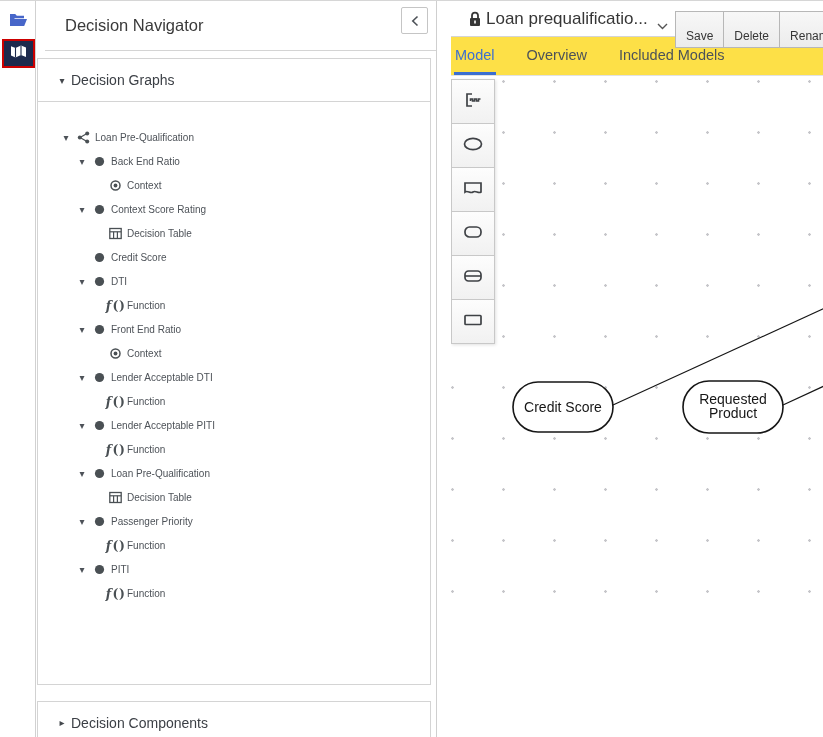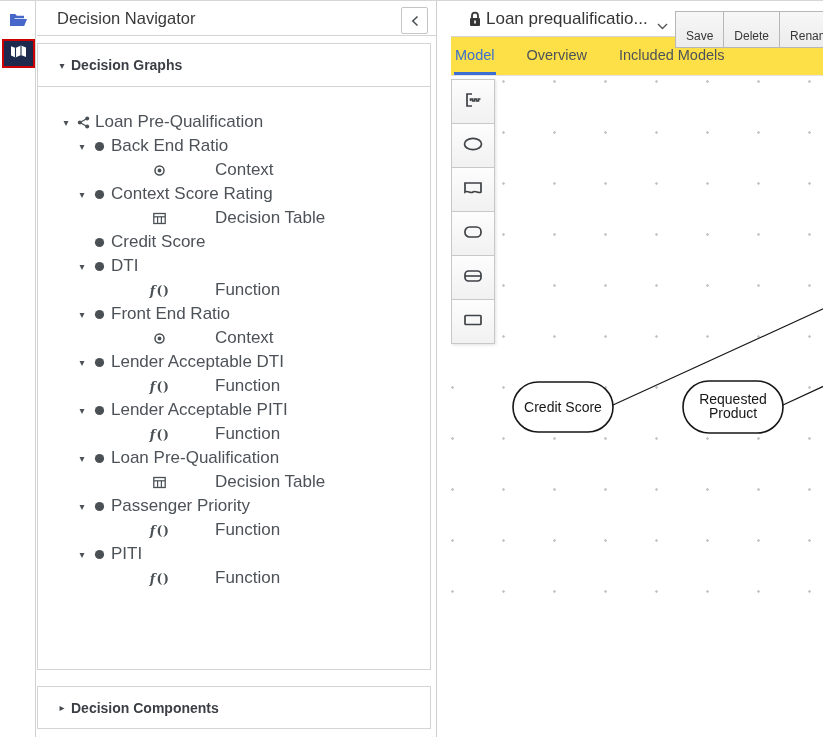--- a/index.html
+++ b/index.html
@@ -11,37 +11,37 @@
   
   #rail { position:absolute; left:0; top:1px; width:36px; height:736px; background:#fff;
           border-right:1px solid #d1d1d1; }
   .rail-btn { width:36px; height:30px; display:flex; align-items:center; justify-content:center; cursor:pointer; }
   #rail-map { margin-top:2px; width:33px; height:29px; margin-left:2px;
               background:#1d2a4d; border:2px solid #c00; display:flex; align-items:center; justify-content:center; }
 
   
   #nav-panel { position:absolute; left:37px; top:1px; width:400px; height:736px; background:#fff;
                border-right:1px solid #cfcfcf; }
-  #nav-header { height:35px; border-bottom:1px solid #d4d4d4; position:relative; display:flex; align-items:center; }
+  #nav-header { height:50px; border-bottom:1px solid #d4d4d4; position:relative; display:flex; align-items:center;margin-left:8px; }
   #nav-title { font-size:16.5px; color:#3a3a3a; padding-left:20px; }
   #nav-collapse { position:absolute; right:8px; top:6px; width:27px; height:27px; background:#fff;
                   border:1px solid #c5c5c5; border-radius:2px; display:flex; align-items:center;
                   justify-content:center; cursor:pointer; }
   .acc-box { width:394px; border:1px solid #d4d4d4; background:#fff; }
   #graphs-header { margin-top:7px; height:44px; display:flex; align-items:center; cursor:pointer; }
   .acc-caret { width:14px; text-align:center; font-size:10px; color:#44484d; margin-left:17px; }
-  .acc-label { font-size:14px; font-weight:700; color:#3b3f45; margin-left:2px; }
+  .acc-label { font-size:14px; font-weight:400; color:#3b3f45; margin-left:2px; }
   #tree-box { width:394px; height:583px; border:1px solid #d4d4d4; border-top:none;
               background:#fff; overflow:hidden; padding-top:23px; }
   .trow { height:24px; display:flex; align-items:center; cursor:pointer; }
   .trow .caret { width:14px; text-align:center; font-size:10px; color:#4d5258; flex:none; }
   .trow .ticon { width:13px; margin-left:4px; margin-right:5px; display:flex; align-items:center;
                  justify-content:center; flex:none; }
-  .trow .tlabel { font-size:17px; color:#4d5258; white-space:nowrap; }
-  .lv1 { padding-left:21px; } .lv2 { padding-left:37px; } .lv3 { padding-left:53px;gap:44px; }
+  .trow .tlabel { font-size:10px; color:#4d5258; white-space:nowrap; }
+  .lv1 { padding-left:21px; } .lv2 { padding-left:37px; } .lv3 { padding-left:53px; }
   .fxicon { font-family:"DejaVu Serif", serif; font-size:12.5px; font-weight:600; color:#4a5054;
             white-space:nowrap; letter-spacing:0.5px; }
   .fxicon i { margin-right:1px; }
   #components-header { margin-top:16px; height:43px; display:flex; align-items:center; cursor:pointer; }
 
   
   #editor { position:absolute; left:451px; top:1px; width:385px; height:636px; overflow:hidden; background:#fff; }
   #title-bar { height:36px; position:relative; border-bottom:1px solid #d4d4d4; background:#fff; }
   #doc-title { position:absolute; left:35px; top:8px; font-size:17px; color:#363636; white-space:nowrap;
                max-width:165px; overflow:hidden; }

